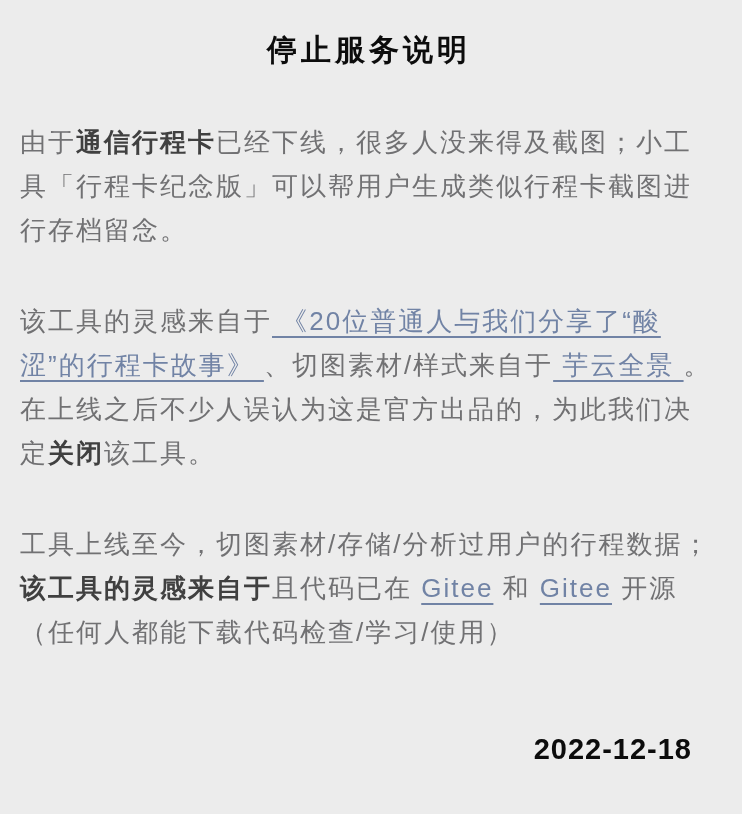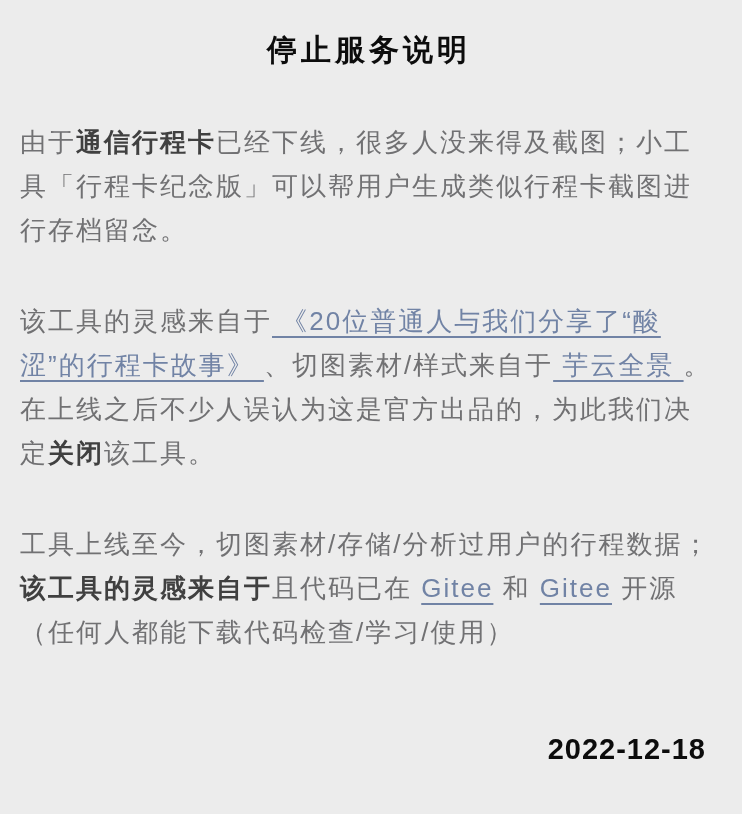--- a/index.html
+++ b/index.html
@@ -21,21 +21,21 @@
   }
   .para .bold{font-weight:700;color:#404040;}
   .para a.link{
     color:#7183a5;
     text-decoration:underline;
     text-decoration-thickness:2px;
     text-underline-offset:6px;
     cursor:pointer;
   }
   .date{
-    position:absolute;top:733px;right:32px;
+    position:absolute;top:733px;right:46px;
     font-size:29px;font-weight:700;letter-spacing:1px;color:#0c0c0c;
   }
 </style>
 </head>
 <body>
 
 <div class="page">
   <h1 class="title">停止服务说明</h1>
   <div id="notice-body">
       <p class="para"><span class="normal">由于</span><span class="bold">通信行程卡</span><span class="normal">已经下线，很多人没来得及截图；小工具「行程卡纪念版」可以帮用户生成类似行程卡截图进行存档留念。</span></p>

